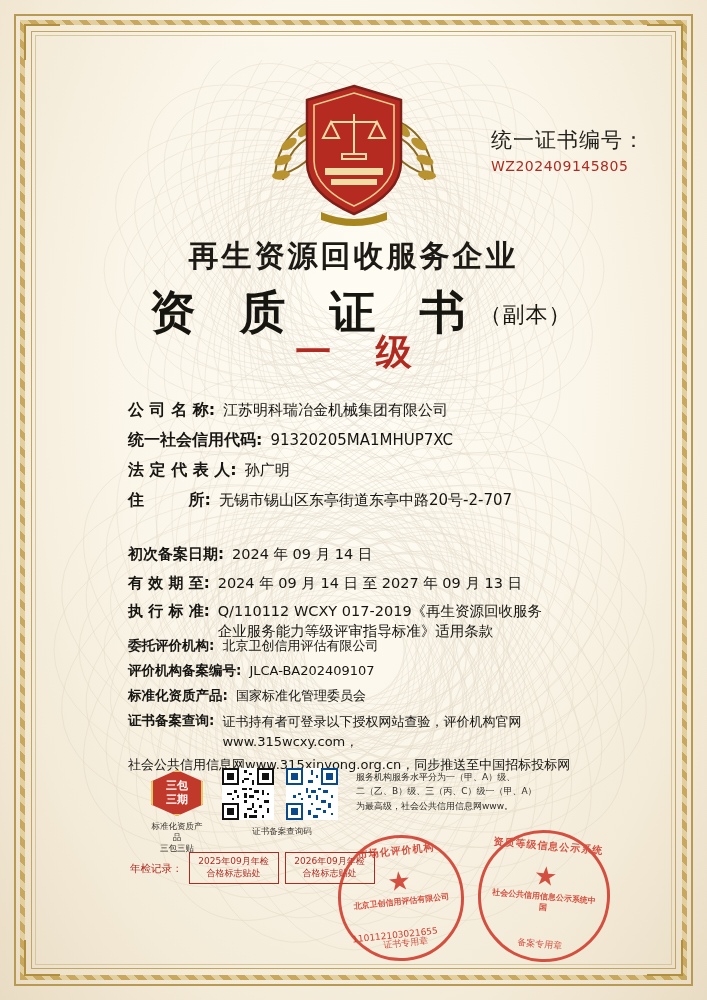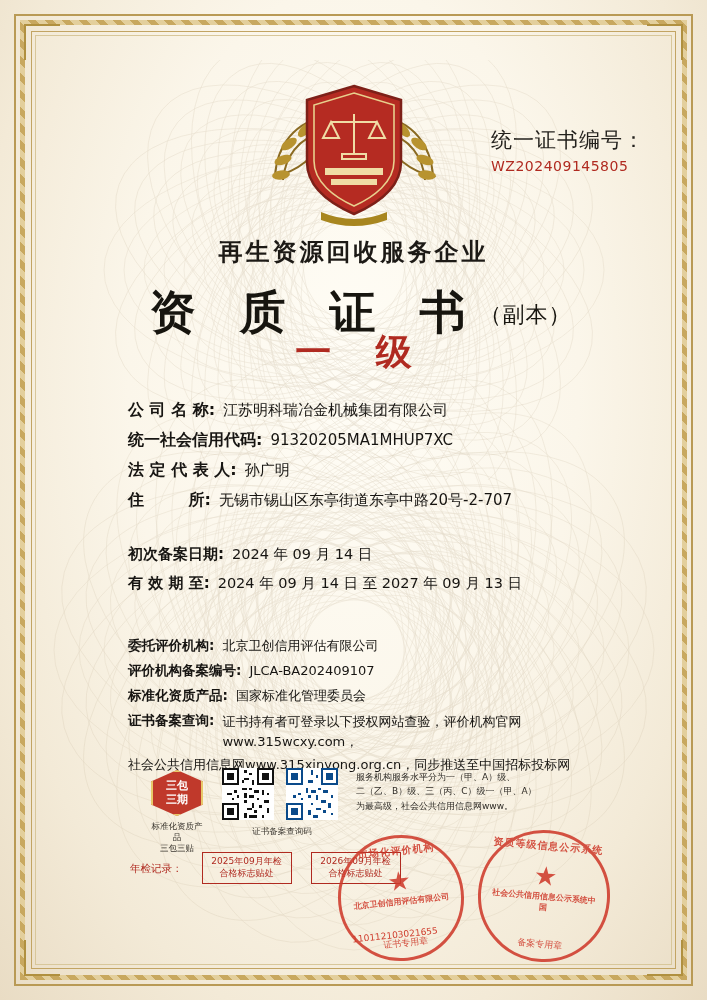--- a/index.html
+++ b/index.html
@@ -59,21 +59,21 @@
   
   .serial{
     position:absolute;right:62px;top:126px;text-align:left;
   }
   .serial .lab{font-size:21px;color:#23211d;letter-spacing:1px;font-weight:400;}
   .serial .num{font-size:14px;color:#b02a20;margin-top:4px;letter-spacing:.5px;}
 
   
   .t-main{
     position:absolute;left:0;right:0;top:236px;text-align:center;
-    font-size:24px;font-weight:700;color:#1d1a16;letter-spacing:3px;
+    font-size:30px;font-weight:700;color:#1d1a16;letter-spacing:3px;
   }
   .t-big{
     position:absolute;left:0;right:0;top:282px;text-align:center;
     font-size:46px;font-weight:700;color:#17150f;letter-spacing:14px;
     text-indent:14px;
   }
   .t-big .sub{
     font-size:22px;letter-spacing:1px;font-weight:400;vertical-align:6px;
   }
   .t-grade{
@@ -128,21 +128,21 @@
     position:absolute;left:222px;top:826px;width:120px;text-align:center;
     font-size:8.5px;color:#3a362f;
   }
 
   .legend{
     position:absolute;left:356px;top:770px;width:200px;
     font-size:9px;color:#2e2b26;line-height:1.6;
   }
 
   .year-rec{
-    position:absolute;left:130px;top:852px;display:flex;align-items:flex-start;gap:19px;
+    position:absolute;left:130px;top:852px;display:flex;align-items:flex-start;gap:6px;
   }
   .year-rec .lab{font-size:10.5px;color:#b02a20;padding-top:10px;white-space:nowrap;}
   .ybox{
     width:88px;height:30px;border:1px solid #b02a20;color:#b02a20;
     font-size:9px;display:flex;align-items:center;justify-content:center;
     text-align:center;line-height:1.3;
   }
 
   
   .seal{
@@ -299,20 +299,25 @@
   </div>
 
   <div class="fields2">
     <div class="row">
       <div class="k">初次备案日期:</div>
       <div class="v">2024 年 09 月 14 日</div>
     </div>
     <div class="row">
       <div class="k">有 效 期 至:</div>
       <div class="v">2024 年 09 月 14 日 至 2027 年 09 月 13 日</div>
+    </div>
+    <div class="row">
+      <div class="k">执 行 标 准:</div>
+      <div class="v" style="white-space:pre-line">Q/110112 WCXY 017-2019《再生资源回收服务
+企业服务能力等级评审指导标准》适用条款</div>
     </div>
   </div>
 
   <div class="fields3">
     <div class="row">
       <div class="k">委托评价机构:</div>
       <div class="v">北京卫创信用评估有限公司</div>
     </div>
     <div class="row">
       <div class="k">评价机构备案编号:</div>

